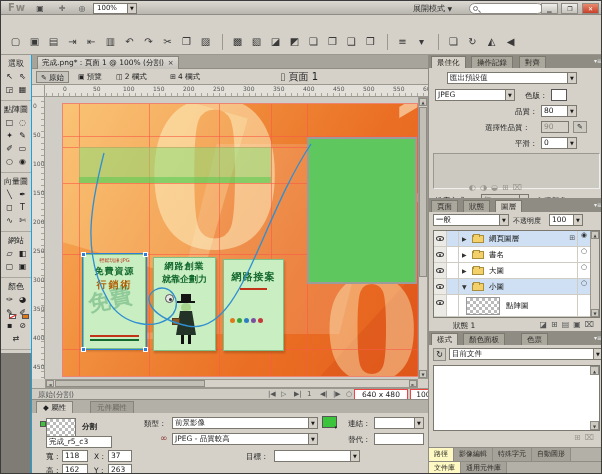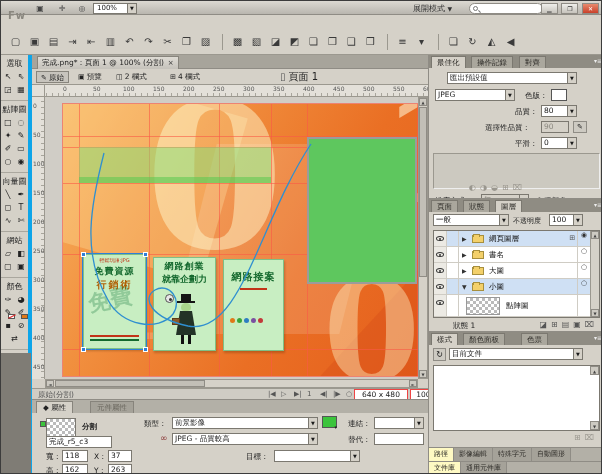--- a/index.html
+++ b/index.html
@@ -3,42 +3,42 @@
 <meta charset="utf-8">
 <style>
   *{box-sizing:border-box;margin:0;padding:0;}
   html,body{background:#555;}
   #win{position:relative;width:602px;height:474px;background:#d5d1c8;
        font-family:"DejaVu Sans",sans-serif;font-size:8px;color:#1a1a1a;
        border:1px solid #3c3c3c;overflow:hidden;}
   
   #titlebar{position:absolute;left:0;top:0;width:602px;height:14px;
     background:linear-gradient(#dcd9d2,#b9b6af);border-bottom:1px solid #8f8c85;}
-  #fw-logo{position:absolute;left:7px;top:9px;font-size:10px;font-weight:bold;color:#8a8best;color:#8a877f;letter-spacing:1px;}
+  #fw-logo{position:absolute;left:7px;top:1px;font-size:10px;font-weight:bold;color:#8a8best;color:#8a877f;letter-spacing:1px;}
   .tb-ico{position:absolute;top:2px;width:14px;height:11px;text-align:center;font-size:8px;color:#444;line-height:11px;}
   #ico-em{left:32px;} #ico-hand{left:54px;} #ico-zoomt{left:74px;}
   #zoom-combo{position:absolute;left:92px;top:2px;width:44px;height:11px;background:#fff;border:1px solid #7b7870;font-size:7px;line-height:9px;padding-left:3px;}
   #zoom-combo .dd{position:absolute;right:0;top:0;width:9px;height:9px;background:#d5d1c8;border-left:1px solid #7b7870;font-size:5px;text-align:center;line-height:9px;}
   #expand-mode{position:absolute;left:412px;top:2px;height:11px;font-size:8px;color:#333;line-height:11px;}
   #expand-mode .dd2{font-size:6px;}
   #search-box{position:absolute;left:468px;top:2px;width:74px;height:11px;background:#fff;border:1px solid #8f8c85;border-radius:6px;}
   .mag{position:absolute;left:3px;top:2px;width:5px;height:5px;border:1px solid #777;border-radius:50%;}
   .mag::after{content:"";position:absolute;left:4px;top:4px;width:3px;height:1px;background:#777;transform:rotate(45deg);}
   #win-btns{position:absolute;right:4px;top:2px;}
   .wbtn{display:inline-block;width:17px;height:11px;margin-left:1px;background:linear-gradient(#efeeea,#c6c3bc);border:1px solid #8f8c85;font-size:6px;text-align:center;line-height:10px;color:#333;vertical-align:top;}
   .wbtn.close{background:linear-gradient(#e88a6d,#c9402a);color:#fff;}
   
   #menubar{position:absolute;left:0;top:15px;width:602px;height:13px;background:#d5d1c8;border-bottom:1px solid #b1aea6;padding-left:6px;}
   .menu-item{display:inline-block;padding:0 9px;line-height:13px;font-size:8px;color:#111;}
   
   #toolbar{position:absolute;left:0;top:29px;width:602px;height:25px;background:#d5d1c8;border-bottom:1px solid #9b988f;padding:4px 0 0 6px;white-space:nowrap;}
   .tbico{display:inline-block;width:17px;height:16px;text-align:center;line-height:16px;font-size:10px;color:#3a3a3a;margin-right:2px;}
   .tb-sep{display:inline-block;width:1px;height:16px;background:#9b988f;margin:0 6px;vertical-align:top;}
   
-  #toolpanel{position:absolute;left:0;top:54px;width:31px;height:420px;background:#d5d1c8;border-right:4px solid #0ea5e9;}
+  #toolpanel{position:absolute;left:0;top:54px;width:31px;height:420px;background:#d5d1c8;border-right:1px solid #0ea5e9;}
   #toolpanel .darkfill{position:absolute;left:0;top:298px;width:30px;height:122px;background:#7f7c75;}
   .tsec{border-bottom:1px solid #aaa79e;padding:2px 0 3px 0;}
   .thead{text-align:center;font-size:8px;color:#222;margin:1px 0 2px 0;}
   .tgrid{display:flex;flex-wrap:wrap;justify-content:center;}
   .tool{width:13px;height:12px;text-align:center;line-height:12px;font-size:8px;color:#222;position:relative;margin:0 0 1px 0;}
   .tool .chip{position:absolute;right:0;bottom:0;width:7px;height:5px;border:1px solid #555;background:#fff;}
   .tool .chip.nochip::after{content:"";position:absolute;left:-1px;top:1px;width:8px;height:1px;background:#d22;transform:rotate(-25deg);}
   
   #doctabbar{position:absolute;left:31px;top:54px;width:396px;height:14px;background:#a7a49b;border-bottom:1px solid #8f8c85;}
   #doctab{position:absolute;left:5px;top:1px;height:13px;background:linear-gradient(#dedbd4,#c5c2bb);border:1px solid #87847c;border-bottom:none;padding:0 4px;line-height:12px;font-size:7.5px;color:#222;}
@@ -522,21 +522,21 @@
     </div>
 
     <div class="panel" id="p-styles">
       <div class="tabstrip">
         <span class="tstab active" style="left:2px;">樣式</span>
         <span class="tstab" style="left:34px;">顏色面板</span>
         <span class="tstab" style="left:92px;">色票</span>
         <span class="pmenu">▾≡</span>
       </div>
       <span style="position:absolute;left:4px;top:16px;width:13px;height:13px;background:#cdcac2;border:1px solid #8f8c85;font-size:8px;text-align:center;line-height:12px;">↻</span>
-      <div class="field" style="left:20px;top:16px;width:134px;"><span>目前文件</span><span class="dd">▼</span></div>
+      <div class="field" style="left:20px;top:16px;width:154px;"><span>目前文件</span><span class="dd">▼</span></div>
       <div style="position:absolute;left:4px;top:33px;width:167px;height:66px;background:#fff;border:1px solid #7b7870;">
         <span class="sbarrow" style="right:0;top:0;width:9px;height:9px;font-size:4px;line-height:9px;">▲</span>
         <span class="sbarrow" style="right:0;bottom:0;width:9px;height:9px;font-size:4px;line-height:9px;">▼</span>
       </div>
       <span id="stylefooter" style="position:absolute;right:6px;top:101px;"><span style="display: inline-block; margin-right: 4px; font-size: 8px; color: rgb(154, 151, 143);">⊞</span><span style="display: inline-block; margin-right: 4px; font-size: 8px; color: rgb(154, 151, 143);">⌧</span></span>
     </div>
 
     <div id="docktabs">
       <div class="dockrow" style="top:0;" id="dockrow1"><span class="dtab active">路徑</span><span class="dtab">影像編輯</span><span class="dtab">特殊字元</span><span class="dtab">自動圖形</span></div>
       <div class="dockrow" style="top:14px;" id="dockrow2"><span class="dtab active">文件庫</span><span class="dtab">通用元件庫</span></div>

